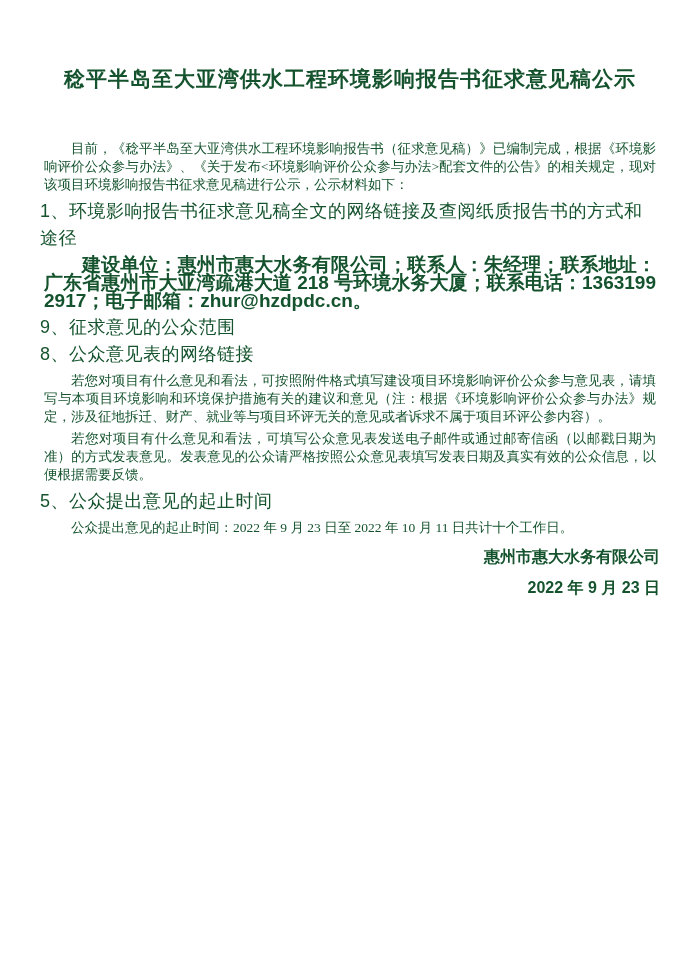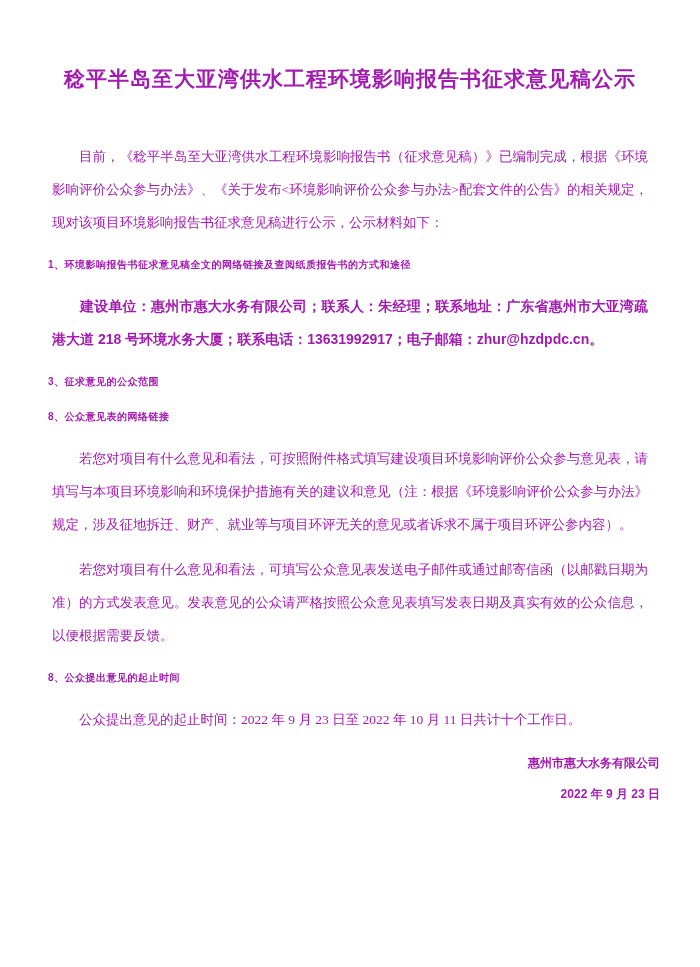--- a/index.html
+++ b/index.html
@@ -8,80 +8,80 @@
     background: #ffffff;
   }
   .page {
     position: relative;
     width: 700px;
     height: 967px;
     margin: 0 auto;
     background: #ffffff;
     box-sizing: border-box;
     padding: 64px 40px 0 40px;
-    color: #a21caf;
+    color: #14532d;
     font-family: "Liberation Serif", "DejaVu Serif", serif;
     overflow: hidden;
   }
   .doc-title {
     font-family: "Liberation Sans", "DejaVu Sans", sans-serif;
     font-size: 21px;
     font-weight: bold;
     text-align: center;
     line-height: 30px;
     margin: 0 0 46px 0;
     letter-spacing: 1px;
   }
   .para {
     font-size: 13.5px;
-    line-height: 33px;
+    line-height: 18px;
     text-align: justify;
     text-indent: 2em;
-    margin: 12px;
+    margin: 4px;
     word-break: break-all;
   }
   .para.bold {
     font-weight: bold;
     font-family: "Liberation Sans", "DejaVu Sans", sans-serif;
-    font-size: 14px;
+    font-size: 19px;
   }
   .heading {
     font-family: "Liberation Sans", "DejaVu Sans", sans-serif;
-    font-size: 10px;
-    font-weight: bold;
+    font-size: 18px;
+    font-weight: normal;
     line-height: 27px;
-    margin: 8px;
+    margin: 0;
     letter-spacing: 0.5px;
   }
   .signature {
     text-align: right;
     font-family: "Liberation Sans", "DejaVu Sans", sans-serif;
     font-weight: bold;
-    font-size: 12px;
+    font-size: 16px;
     line-height: 31px;
   }
   .signature .sig-line { margin: 0; }
 </style>
 </head>
 <body>
 
 <div class="page">
 
   <h1 class="doc-title">稔平半岛至大亚湾供水工程环境影响报告书征求意见稿公示</h1>
 
   <p class="para">目前，《稔平半岛至大亚湾供水工程环境影响报告书（征求意见稿）》已编制完成，根据《环境影响评价公众参与办法》、《关于发布&lt;环境影响评价公众参与办法&gt;配套文件的公告》的相关规定，现对该项目环境影响报告书征求意见稿进行公示，公示材料如下：</p>
 
   <div>
       <div class="heading">1、环境影响报告书征求意见稿全文的网络链接及查阅纸质报告书的方式和途径</div>
       <p class="para bold">建设单位：惠州市惠大水务有限公司；联系人：朱经理；联系地址：广东省惠州市大亚湾疏港大道 218 号环境水务大厦；联系电话：13631992917；电子邮箱：zhur@hzdpdc.cn。</p>
-      <div class="heading">3、征求意见的公众范围</div>
+      <div class="heading">9、征求意见的公众范围</div>
       <div class="heading">8、公众意见表的网络链接</div>
       <p class="para">若您对项目有什么意见和看法，可按照附件格式填写建设项目环境影响评价公众参与意见表，请填写与本项目环境影响和环境保护措施有关的建议和意见（注：根据《环境影响评价公众参与办法》规定，涉及征地拆迁、财产、就业等与项目环评无关的意见或者诉求不属于项目环评公参内容）。</p>
       <p class="para">若您对项目有什么意见和看法，可填写公众意见表发送电子邮件或通过邮寄信函（以邮戳日期为准）的方式发表意见。发表意见的公众请严格按照公众意见表填写发表日期及真实有效的公众信息，以便根据需要反馈。</p>
-      <div class="heading">8、公众提出意见的起止时间</div>
+      <div class="heading">5、公众提出意见的起止时间</div>
       <p class="para">公众提出意见的起止时间：2022 年 9 月 23 日至 2022 年 10 月 11 日共计十个工作日。</p>
     </div>
 
   <div class="signature">
     <p class="sig-line">惠州市惠大水务有限公司</p>
     <p class="sig-line">2022 年 9 月 23 日</p>
   </div>
 
 </div>
 

